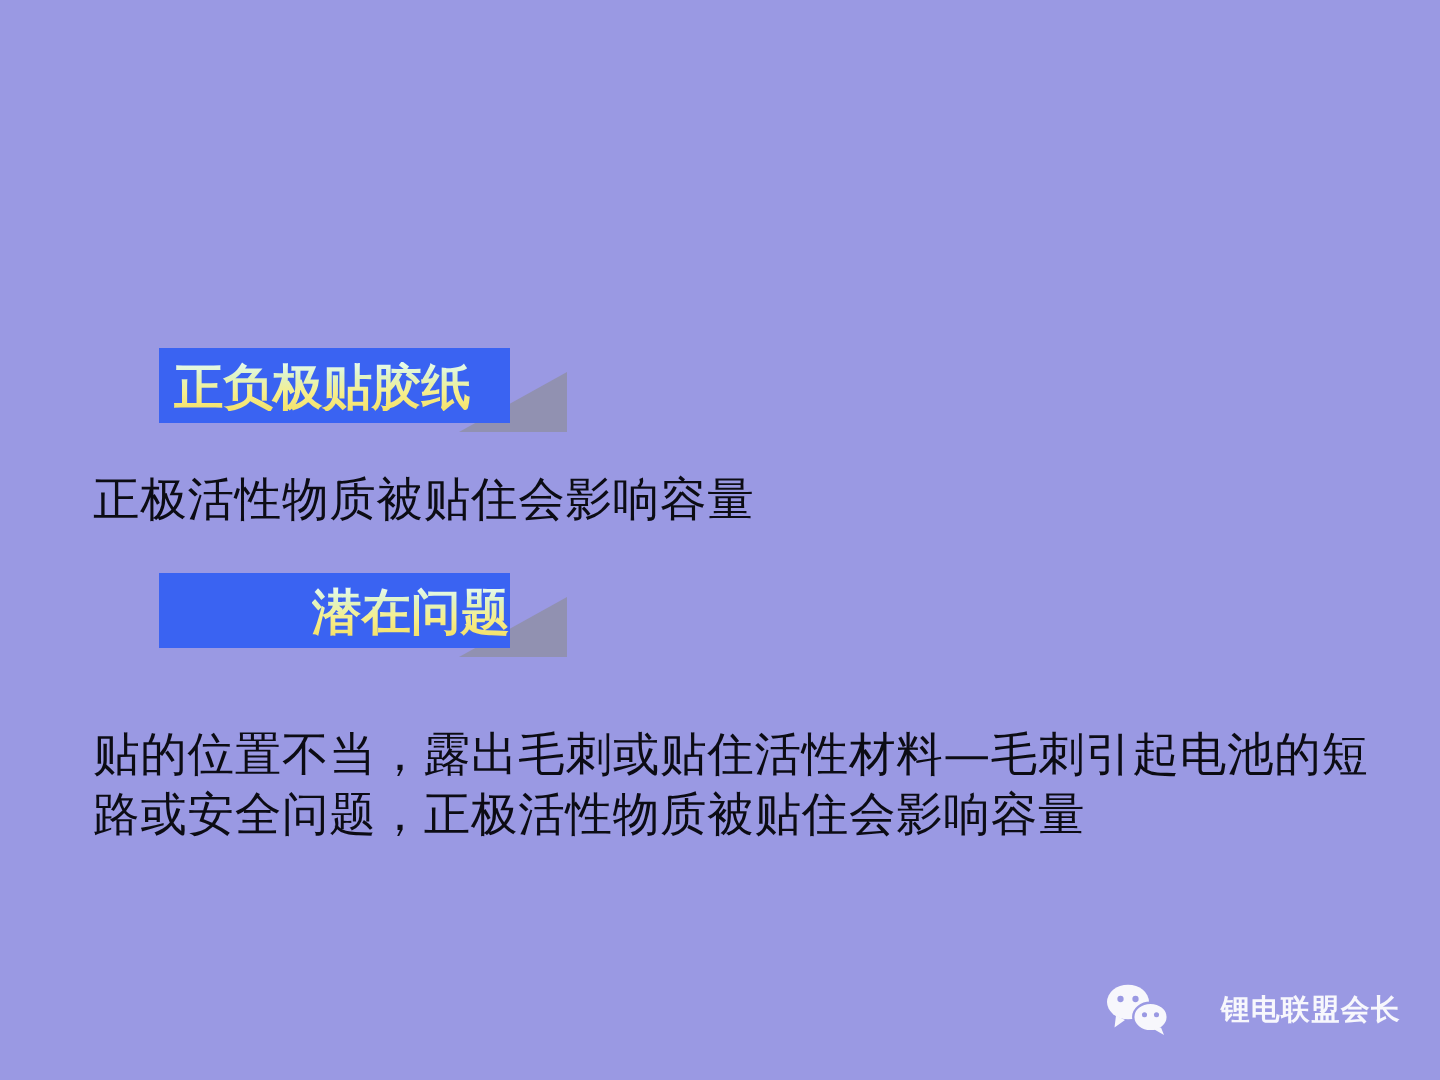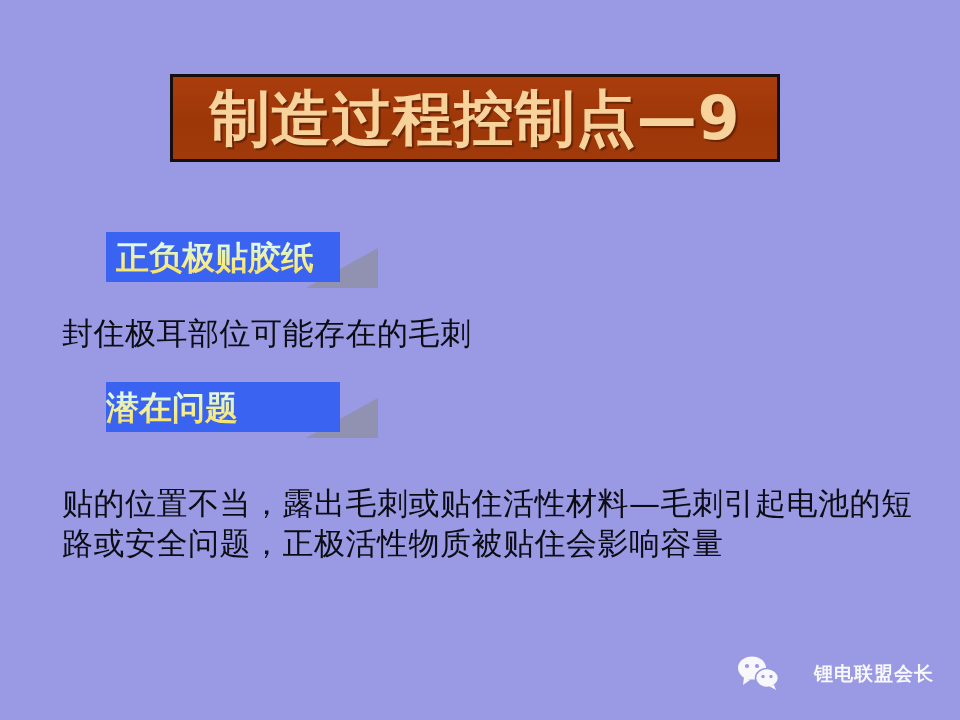--- a/index.html
+++ b/index.html
@@ -58,21 +58,21 @@
   .caption-box {
     position: relative;
     width: 234px;
     height: 50px;
     background: #3a63f2;
     display: flex;
     align-items: center;
     z-index: 2;
   }
   .caption-box.align-left  { justify-content: flex-start; padding-left: 10px; box-sizing: border-box; }
-  .caption-box.align-center{ justify-content: flex-start; }
+  .caption-box.align-center{ justify-content: flex-end; }
 
   .caption-text {
     font-family: "DejaVu Sans", sans-serif;
     font-size: 33px;
     font-weight: 700;
     line-height: 1;
     white-space: nowrap;
     background: linear-gradient(180deg, #e8fbf0 0%, #dff3c4 30%, #f6ef8e 62%, #f4e16a 100%);
     -webkit-background-clip: text;
     background-clip: text;
@@ -129,34 +129,31 @@
     white-space: nowrap;
     letter-spacing: 1px;
     margin-left: 23px;
   }
 </style>
 </head>
 <body>
 
 <div id="slide">
 
-  <div class="title-box">
-    <span class="title-text">制造过程控制点—9</span>
-  </div>
 
   <div class="caption-row row-1">
     <div class="caption-box align-left">
       <span class="caption-text">正负极贴胶纸</span>
     </div>
     <svg class="caption-shadow" viewBox="0 0 72 46">
       <polygon points="0,46 72,46 72,6" fill="#8f8fa8" opacity="0.85"></polygon>
     </svg>
   </div>
 
-  <div class="body-line line-desc">封住极耳部位可能存在的毛刺</div>
+  <div class="body-line line-desc">正极活性物质被贴住会影响容量</div>
 
   <div class="caption-row row-2">
     <div class="caption-box align-center">
       <span class="caption-text">潜在问题</span>
     </div>
     <svg class="caption-shadow" viewBox="0 0 72 46">
       <polygon points="0,46 72,46 72,6" fill="#8f8fa8" opacity="0.85"></polygon>
     </svg>
   </div>
 

